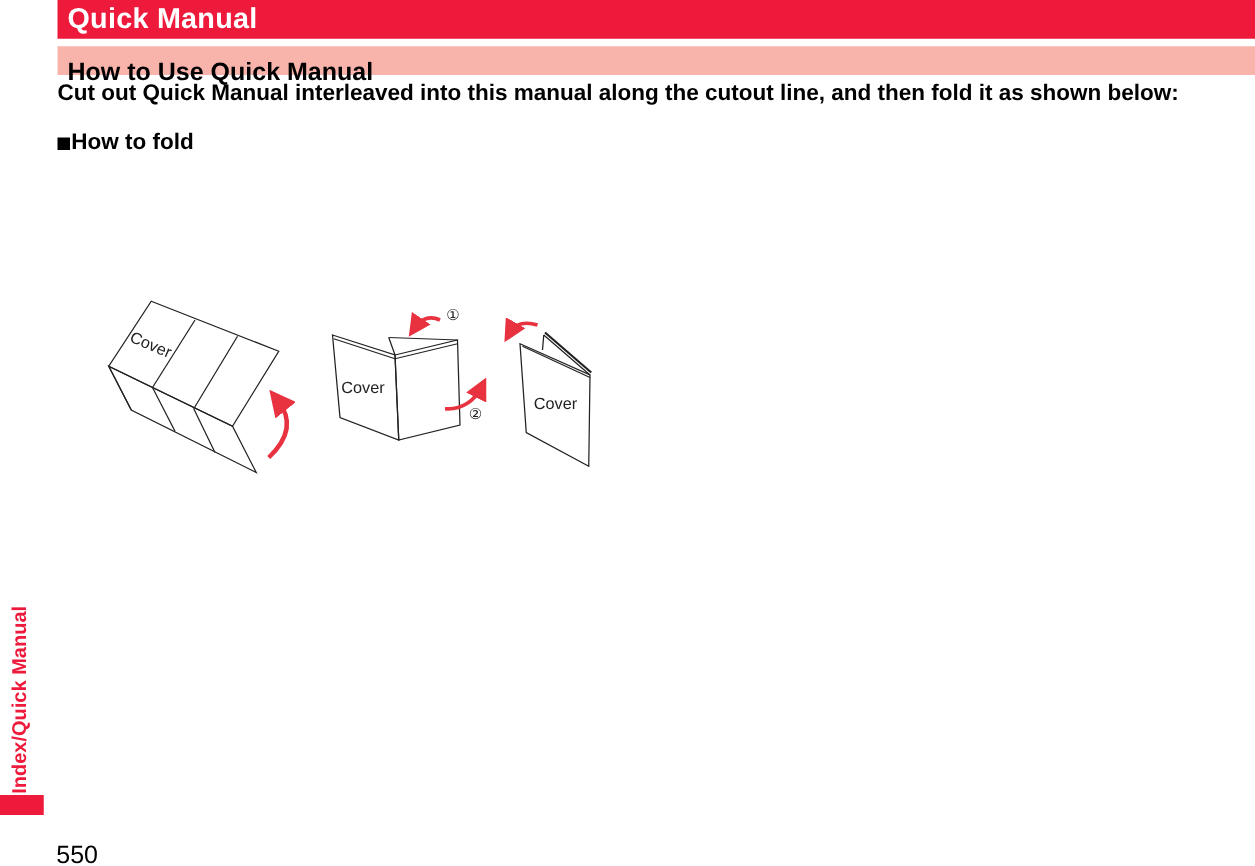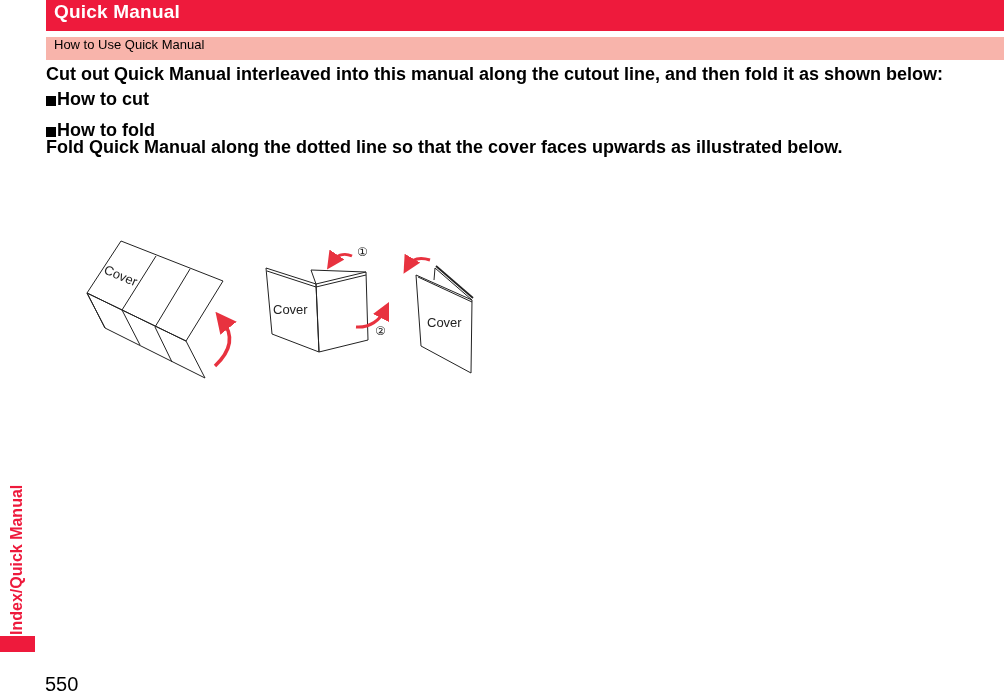--- a/index.html
+++ b/index.html
@@ -1,21 +1,21 @@
 <!DOCTYPE html>
 <html><head>
 <meta charset="utf-8">
 <style>
   html, body { margin:0; padding:0; }
   body { width:1004px; height:693px; position:relative; background:#ffffff; overflow:hidden;
          font-family:"Liberation Sans", sans-serif; color:#000; }
   .header { position:absolute; left:46px; top:0; width:958px; height:31px; background:#ee1a3c; }
-  .header .title { position:absolute; left:8px; top:1px; font-size:19px; font-weight:bold; color:#fff; letter-spacing:0.2px; }
+  .header .title { position:absolute; left:8px; top:1px; font-size:23px; font-weight:bold; color:#fff; letter-spacing:0.2px; }
   .subheader { position:absolute; left:46px; top:37px; width:958px; height:23px; background:#f8b4ab; }
-  .subheader .title { position:absolute; left:8px; top:0; font-size:13px; font-weight:normal; color:#000; }
+  .subheader .title { position:absolute; left:8px; top:10px; font-size:20px; font-weight:bold; color:#000; }
   .body-text { position:absolute; left:46px; top:66px; width:940px; }
   .line-b { font-size:18px; font-weight:bold; line-height:17px; white-space:nowrap; }
   .line-n { font-size:11px; line-height:16px; white-space:nowrap; }
   .sq { display:inline-block; width:10px; height:10px; background:#000; margin-right:1px; vertical-align:-1px; }
   .dot { display:inline-block; width:5px; height:5px; border-radius:50%; background:#000; margin-right:2px; vertical-align:1px; }
   .gap { height:8px; }
   .gap2 { height:14px; }
   .illus { position:absolute; left:0; top:0; }
   .sidetab-text { position:absolute; left:8px; top:635px; transform-origin:left top; transform:rotate(-90deg);
                   font-size:16px; font-weight:bold; color:#ee1a3c; white-space:nowrap; }
@@ -29,24 +29,22 @@
   <span class="title">Quick Manual</span>
 </div>
 
 <div class="subheader">
   <span class="title">How to Use Quick Manual</span>
 </div>
 
 <div class="body-text">
   <div class="line-b">Cut out Quick Manual interleaved into this manual along the cutout line, and then fold it as shown below:</div>
   <div class="gap"></div>
-  <div class="line-b"><span class="sq"></span><span>How to cut</span></div>
   <div class="gap2"></div>
   <div class="line-b"><span class="sq"></span><span>How to fold</span></div>
-  <div class="line-b">Fold Quick Manual along the dotted line so that the cover faces upwards as illustrated below.</div>
 </div>
 
 <svg class="illus" width="1004" height="693">
   <defs>
     <marker id="ah" markerWidth="6" markerHeight="6" refX="3" refY="3" orient="auto">
       <path d="M0,0 L6,3 L0,6 Z" fill="#e8323f"></path>
     </marker>
   </defs>
 
   <g fill="none" stroke="#222" stroke-width="1">

